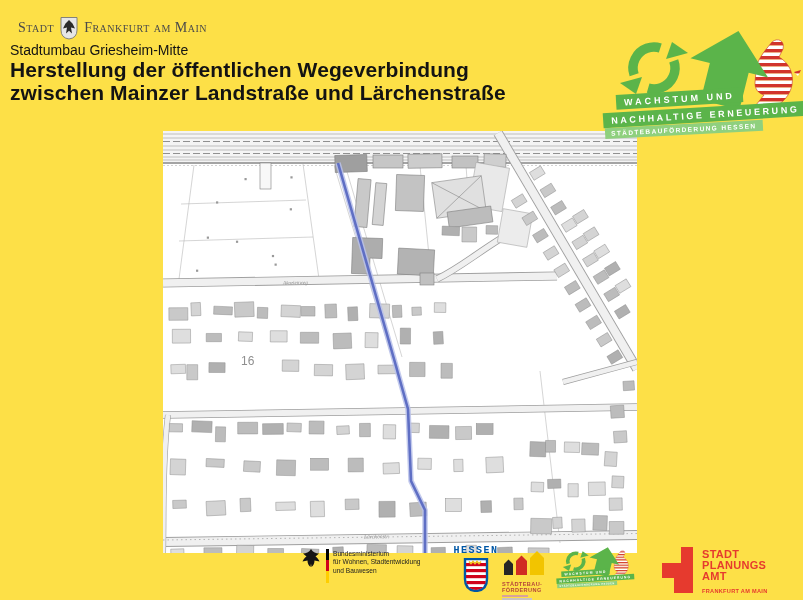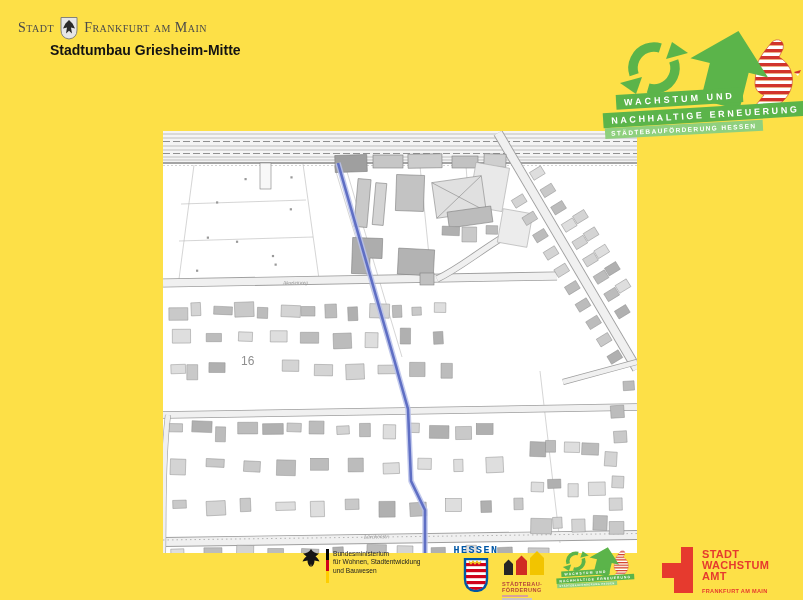--- a/index.html
+++ b/index.html
@@ -3,21 +3,21 @@
 <meta charset="utf-8">
 <style>
   html,body{margin:0;padding:0;background:#fff;}
   #stage{position:relative;width:803px;height:600px;background:#fde047;overflow:hidden;
          font-family:"Liberation Sans",sans-serif;color:#111;}
 
   
   .city-logo{position:absolute;left:18px;top:16px;display:flex;align-items:center;gap:5px;
              font-family:"Liberation Serif",serif;font-variant:small-caps;color:#4a4a4a;
              font-size:14px;letter-spacing:.5px;}
-  .subtitle{position:absolute;left:10px;top:42px;font-size:14px;font-weight:bold;color:#131313;margin-left:40px;}
+  .subtitle{position:absolute;left:10px;top:42px;font-size:14px;font-weight:normal;color:#131313;}
   .title{position:absolute;left:10px;top:59px;font-size:21px;font-weight:bold;line-height:22.5px;
          color:#131313;letter-spacing:.1px;}
 
   
   #map-wrap{position:absolute;left:163px;top:131px;width:474px;height:422px;}
   #map-svg{display:block;width:474px;height:422px;background:#fff;}
   .road-casing{fill:none;stroke:#9e9e9e;}
   .road-fill{fill:none;stroke:#f0f0f0;}
   .maplabel{font-family:"Liberation Serif",serif;font-style:italic;fill:#8f8f8f;}
 
@@ -61,20 +61,24 @@
   <div class="city-logo">
     <span>Stadt</span>
     <svg width="20" height="24" viewBox="0 0 20 24">
       <path d="M2,1.5 H18 V14 Q18,22 10,23 Q2,22 2,14 Z" fill="#e6e6e6" stroke="#777" stroke-width="0.9"></path>
       <path d="M10,4 L6.5,7.5 L4,12.5 L8,11.5 L7,17.5 L10,14.8 L13,17.5 L12,11.5 L16,12.5 L13.5,7.5 Z" fill="#2a2a2a"></path>
     </svg>
     <span>Frankfurt am Main</span>
   </div>
 
   <div class="subtitle">Stadtumbau Griesheim-Mitte</div>
+  <div class="title">
+    <span style="display:block">Herstellung der öffentlichen Wegeverbindung</span>
+    <span style="display:block">zwischen Mainzer Landstraße und Lärchenstraße</span>
+  </div>
 
   <div id="map-wrap">
     <svg id="map-svg" viewBox="163 118 474 422">
 
       <g>
         <rect x="163" y="118" width="474" height="33" fill="#f4f4f4"></rect>
         <line x1="163" y1="121" x2="637" y2="121" stroke="#a8a8a8" stroke-width="0.7"></line>
         <line x1="163" y1="125" x2="637" y2="125" stroke="#a8a8a8" stroke-width="0.7"></line>
         <line x1="163" y1="128.5" x2="637" y2="128.5" stroke="#909090" stroke-width="1.2" stroke-dasharray="7,3"></line>
         <line x1="163" y1="133" x2="637" y2="133" stroke="#a8a8a8" stroke-width="0.7"></line>
@@ -381,19 +385,19 @@
       <div class="banner b3">STÄDTEBAUFÖRDERUNG HESSEN</div>
     </div>
   </div>
 
   <div class="plan-logo">
     <svg width="32" height="46" viewBox="0 0 32 46">
       <path d="M19,0 H31 V46 H12 V31 H0 V16 H19 Z" style="fill:var(--planning_red)"></path>
     </svg>
     <div class="plan-text">
       <div>STADT</div>
-      <div>WACHSTUM</div>
+      <div>PLANUNGS</div>
       <div>AMT</div>
       <div class="plan-sub">FRANKFURT AM MAIN</div>
     </div>
   </div>
 
 </div>
 
 </body></html>

